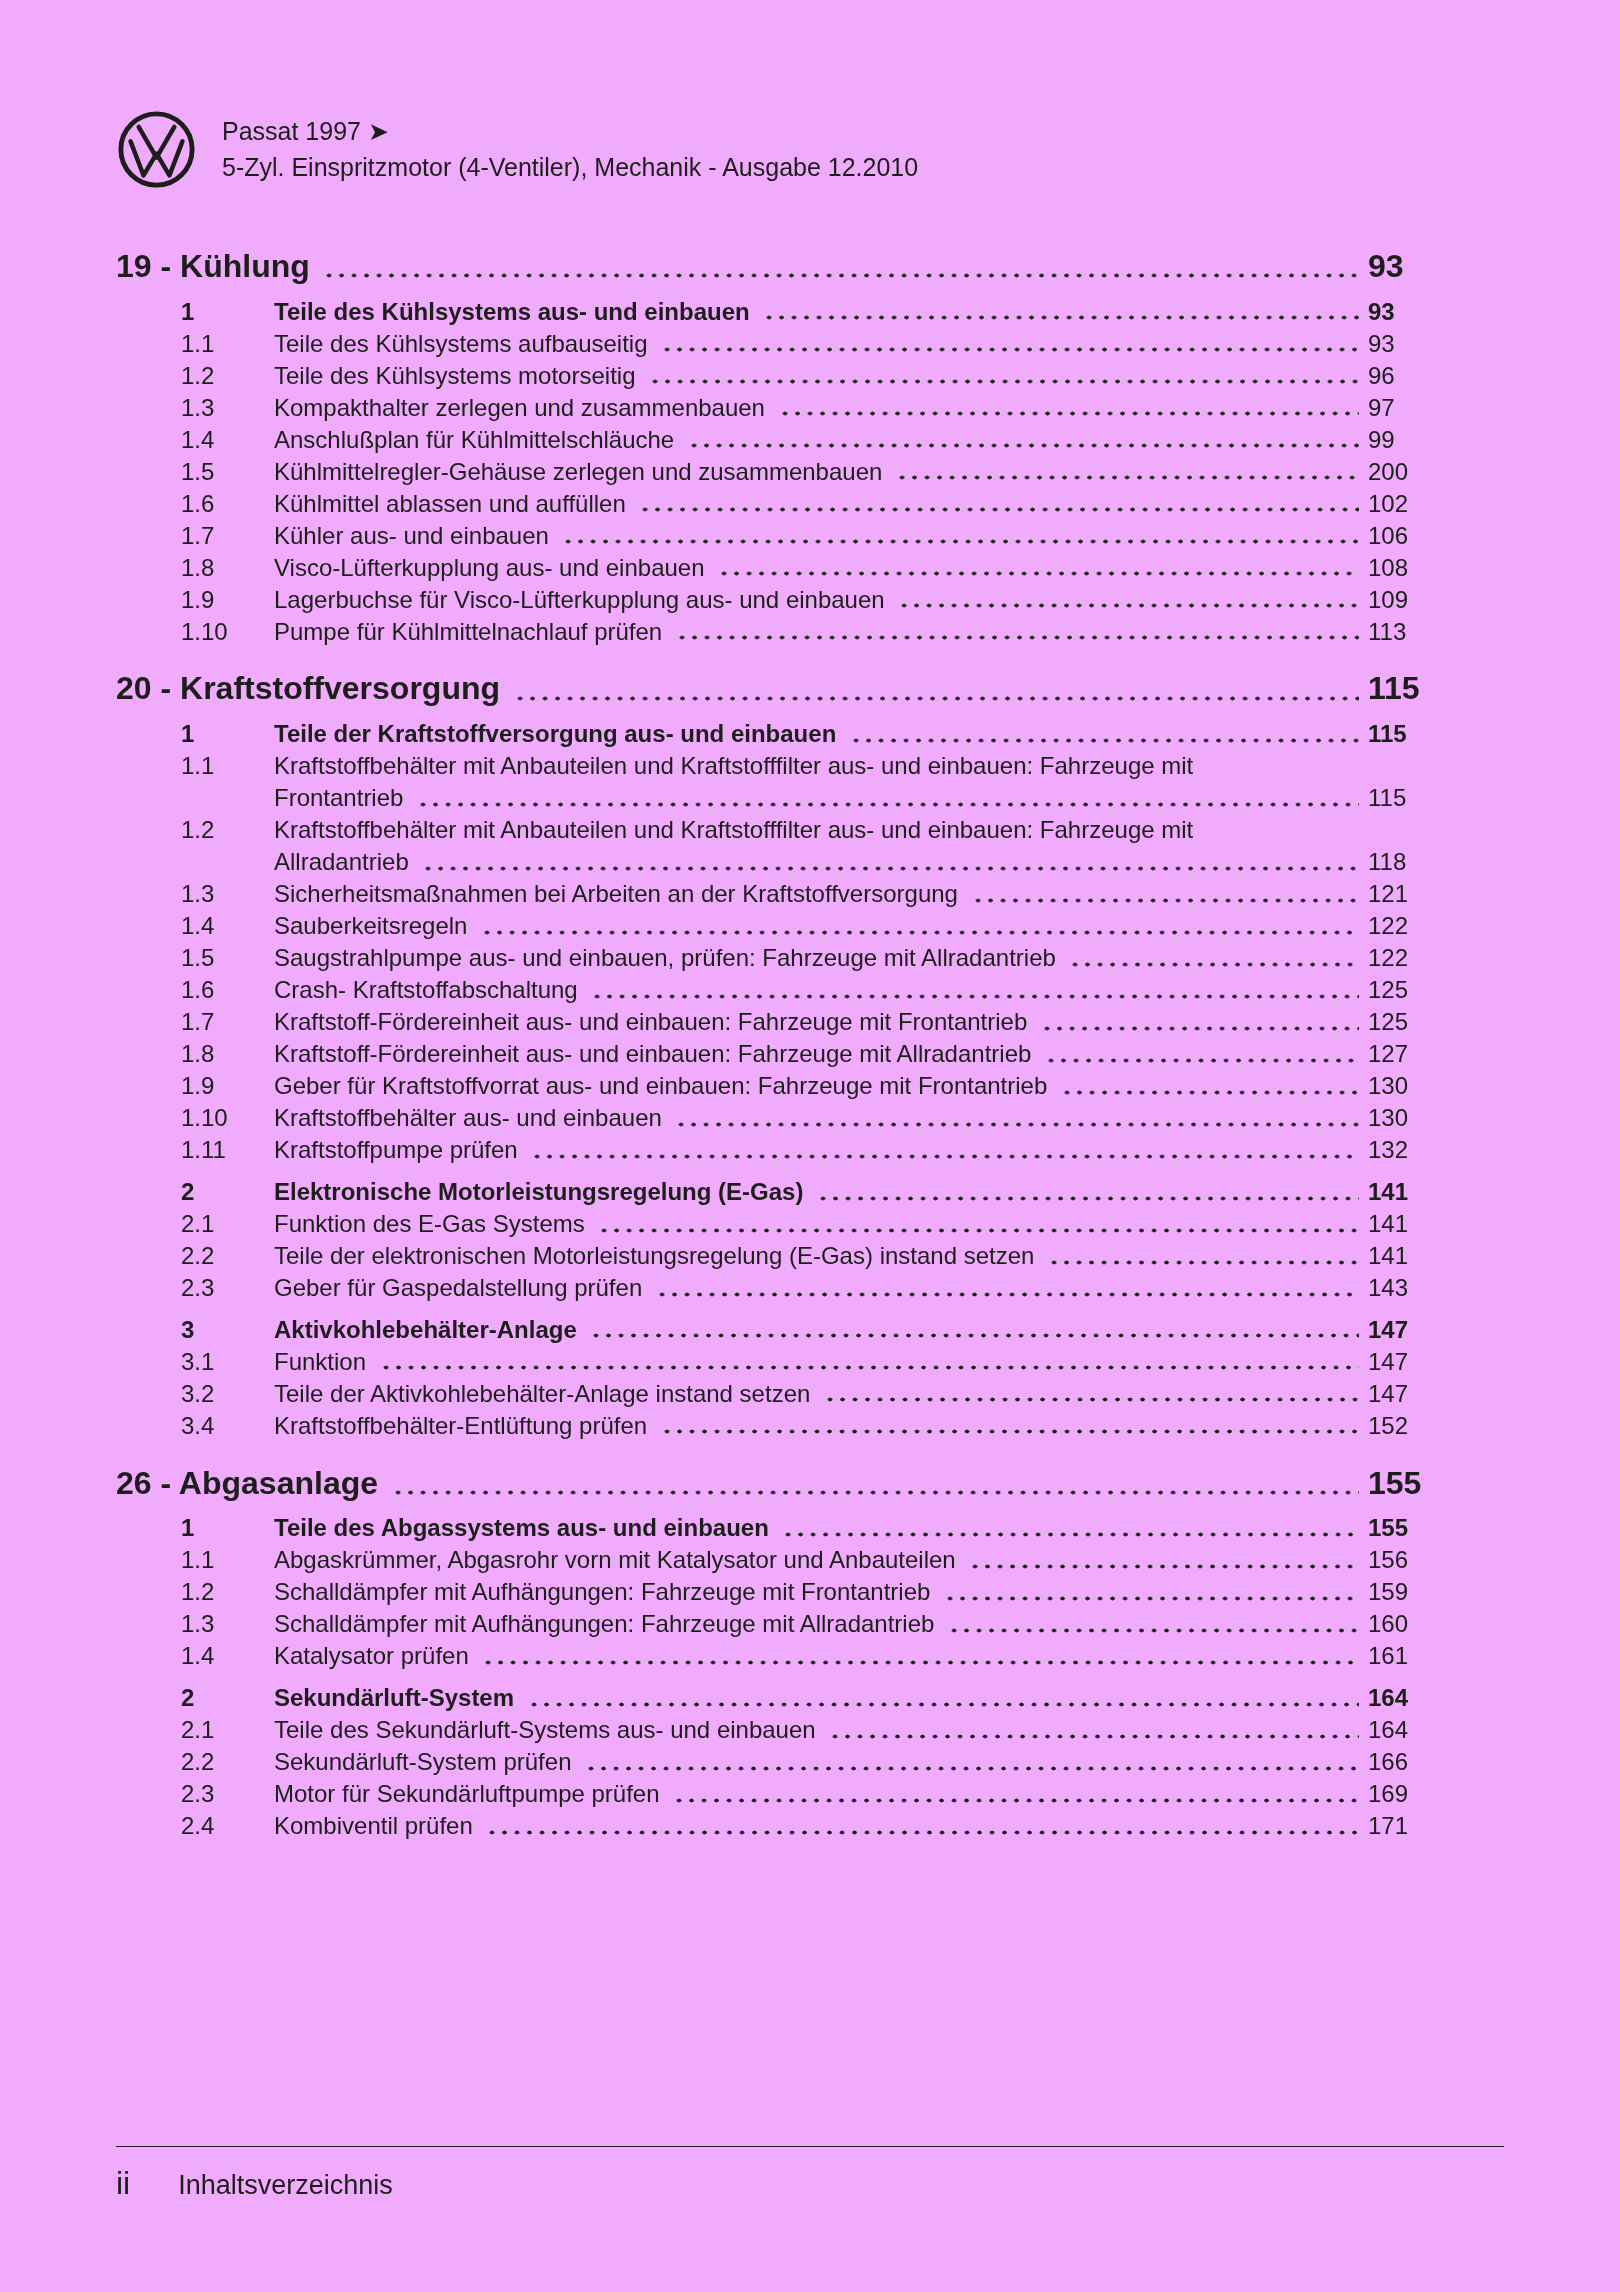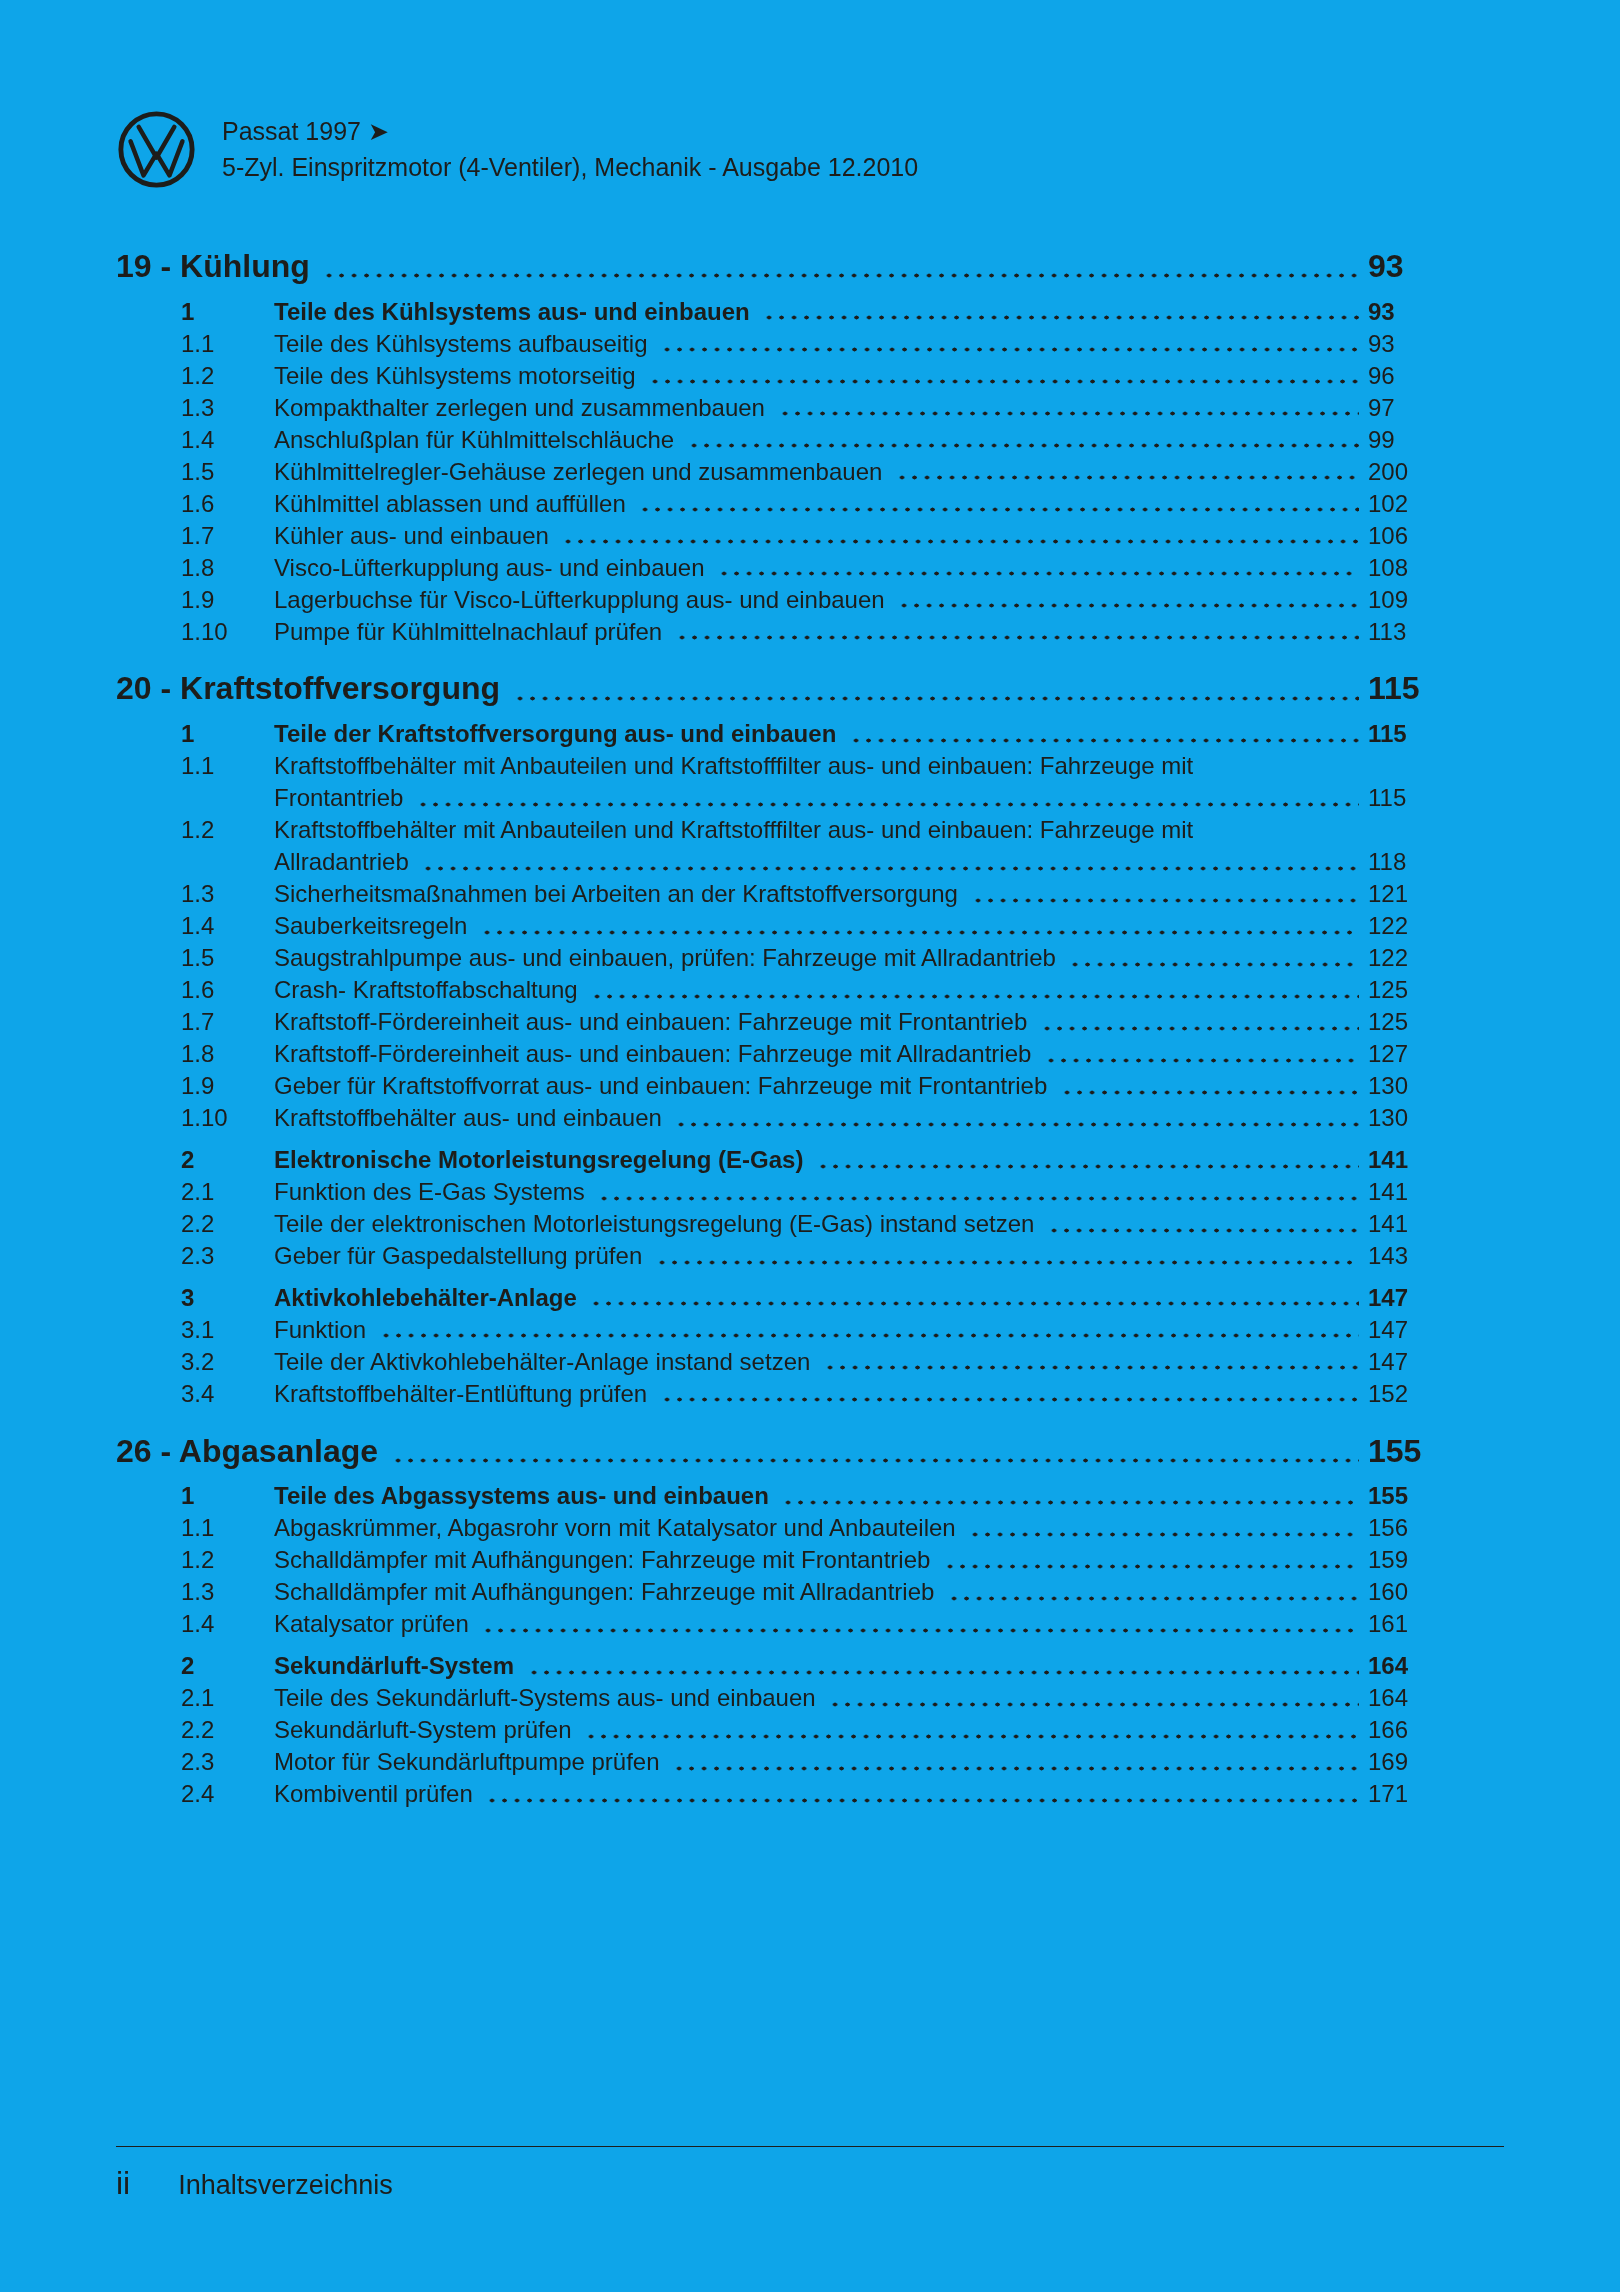--- a/index.html
+++ b/index.html
@@ -1,21 +1,21 @@
 <!DOCTYPE html>
 <html style="font-size:14.3px"><head>
 <meta charset="utf-8">
 <style>
   * { box-sizing: border-box; }
   html, body { margin: 0; padding: 0; background: #ffffff; }
   .page {
     position: relative;
     width: 1620px;
     height: 2293px;
-    background: #0ea5e9;
+    background: #f0abfc;
     font-family: "Liberation Sans", sans-serif;
     color: #1d1d1b;
     overflow: hidden;
   }
 
   
   .header {
     position: absolute;
     left: 116px;
     top: 109px;
@@ -249,20 +249,26 @@
         <span class="etitle">Geber für Kraftstoffvorrat aus- und einbauen: Fahrzeuge mit Frontantrieb</span>
         <span class="leader"></span>
         <span class="pnum">130</span>
       </div>
         <div class="row entry">
         <span class="enum">1.10</span>
         <span class="etitle">Kraftstoffbehälter aus- und einbauen</span>
         <span class="leader"></span>
         <span class="pnum">130</span>
       </div>
+        <div class="row entry">
+        <span class="enum">1.11</span>
+        <span class="etitle">Kraftstoffpumpe prüfen</span>
+        <span class="leader"></span>
+        <span class="pnum">132</span>
+      </div>
         <div class="row entry lvl1">
         <span class="enum">2</span>
         <span class="etitle">Elektronische Motorleistungsregelung (E-Gas)</span>
         <span class="leader"></span>
         <span class="pnum">141</span>
       </div>
         <div class="row entry">
         <span class="enum">2.1</span>
         <span class="etitle">Funktion des E-Gas Systems</span>
         <span class="leader"></span>

